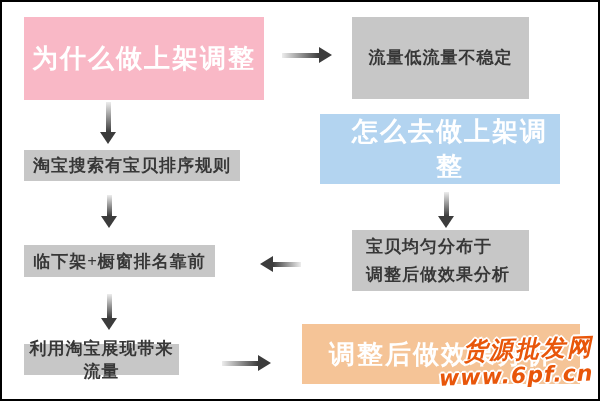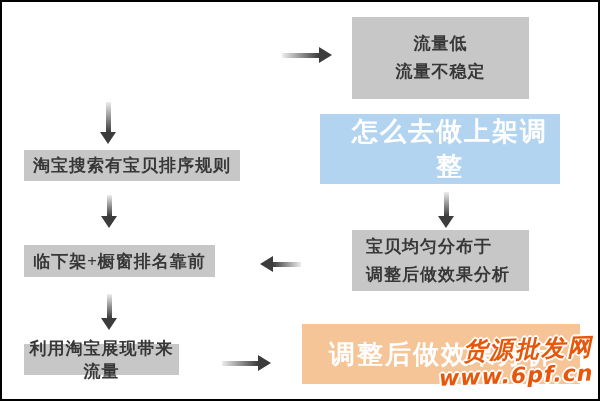--- a/index.html
+++ b/index.html
@@ -29,21 +29,21 @@
   }
   .graybox{
     background:var(--gray);
     color:#373737;
     font-size:17px;
     font-weight:bold;
     letter-spacing:1px;
     font-family:"Liberation Serif", serif;
   }
   .b-why{left:22px;top:15px;width:240px;height:83px;background:var(--pink);}
-  .b-problem{left:350px;top:15px;width:177px;height:82px;flex-direction:column;line-height:28px;}
+  .b-problem{left:350px;top:15px;width:177px;height:82px;flex-direction:row;line-height:28px;}
   .b-how{left:318px;top:112px;width:240px;height:70px;background:var(--blue);padding-left:20px;}
   .b-rule{left:22px;top:148px;width:216px;height:31px;text-align:right;}
   .b-rank{left:22px;top:243px;width:191px;height:32px;}
   .b-distribute{left:350px;top:228px;width:177px;height:61px;flex-direction:column;align-items:flex-start;padding-left:14px;line-height:28px;text-align:left;}
   .b-traffic{left:22px;top:342px;width:155px;height:31px;}
   .b-analysis{left:300px;top:322px;width:278px;height:60px;background:var(--orange);}
 
   
   .arrow-h{position:absolute;display:flex;align-items:center;height:16px;}
   .arrow-v{position:absolute;display:flex;flex-direction:column;align-items:center;width:16px;}
@@ -74,20 +74,23 @@
     white-space:nowrap;
   }
   .wm1{top:331px;right:5px;font-size:24px;letter-spacing:2px;transform:rotate(-2deg);}
   .wm2{top:361px;right:5px;font-size:22px;letter-spacing:1px;transform:rotate(-2deg);}
 </style>
 </head>
 <body>
 
 <div class="canvas">
 
+  <div class="box headline b-why">
+    <span>为什么做上架调整</span>
+  </div>
 
   <div class="box graybox b-problem">
     <span>流量低</span>
     <span>流量不稳定</span>
   </div>
 
   <div class="box headline b-how">
     <span>怎么去做上架调整</span>
   </div>
 

